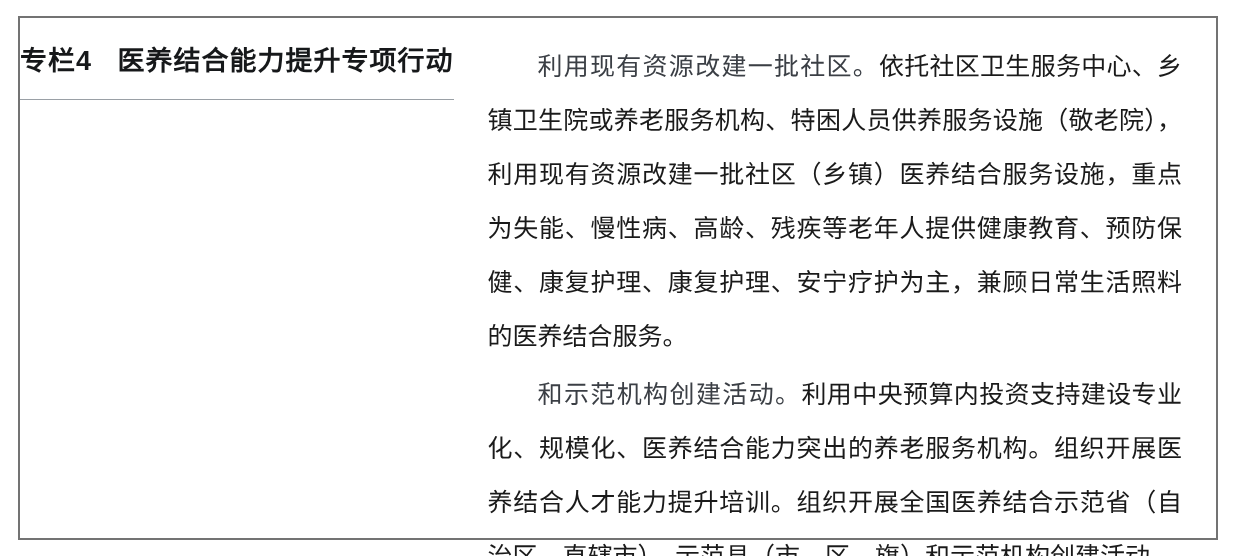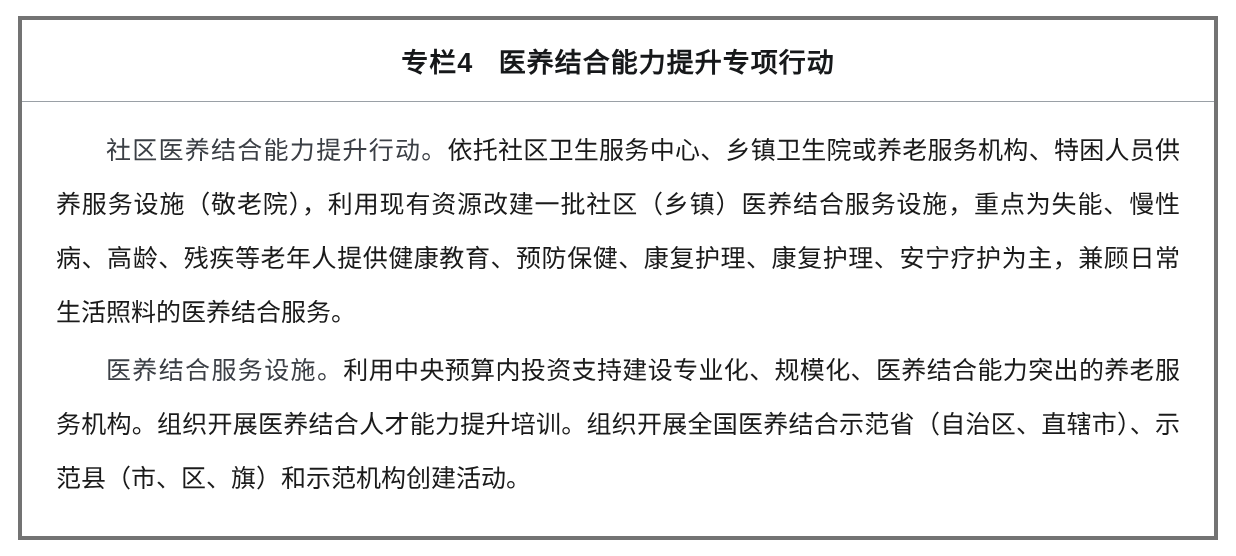--- a/index.html
+++ b/index.html
@@ -23,24 +23,23 @@
   }
 
   
   .callout-box {
     position: absolute;
     left: 18px;
     top: 16px;
     width: 1200px;
     height: 524px;
     box-sizing: border-box;
-    border: 4px solid #737373;
+    border: 2px solid #737373;
     background: #ffffff;
     display: flex;
-    flex-direction: column;
   }
 
   
   .callout-title-band {
     height: 82px;
     box-sizing: border-box;
     border-bottom: 1px solid #9aa0a6;
     display: flex;
     align-items: center;
     justify-content: center;
@@ -91,24 +90,24 @@
 
   <div class="callout-box">
 
     <div class="callout-title-band">
       <div class="callout-title">专栏4   医养结合能力提升专项行动</div>
     </div>
 
     <div class="callout-body">
 
       <p class="para">
-        <span class="runin">社区医养结合能力提升行动。</span><span>依托社区卫生服务中心、乡镇卫生院或养老服务机构、特困人员供养服务设施（敬老院），利用现有资源改建一批社区（乡镇）医养结合服务设施，重点为失能、慢性病、高龄、残疾等老年人提供健康教育、预防保健、康复护理、康复护理、安宁疗护为主，兼顾日常生活照料的医养结合服务。</span>
+        <span class="runin">利用现有资源改建一批社区。</span><span>依托社区卫生服务中心、乡镇卫生院或养老服务机构、特困人员供养服务设施（敬老院），利用现有资源改建一批社区（乡镇）医养结合服务设施，重点为失能、慢性病、高龄、残疾等老年人提供健康教育、预防保健、康复护理、康复护理、安宁疗护为主，兼顾日常生活照料的医养结合服务。</span>
       </p>
 
       <p class="para">
-        <span class="runin">医养结合服务设施。</span><span>利用中央预算内投资支持建设专业化、规模化、医养结合能力突出的养老服务机构。组织开展医养结合人才能力提升培训。组织开展全国医养结合示范省（自治区、直辖市）、示范县（市、区、旗）和示范机构创建活动。</span>
+        <span class="runin">和示范机构创建活动。</span><span>利用中央预算内投资支持建设专业化、规模化、医养结合能力突出的养老服务机构。组织开展医养结合人才能力提升培训。组织开展全国医养结合示范省（自治区、直辖市）、示范县（市、区、旗）和示范机构创建活动。</span>
       </p>
 
     </div>
 
   </div>
 
 </div>
 
 </body></html>

